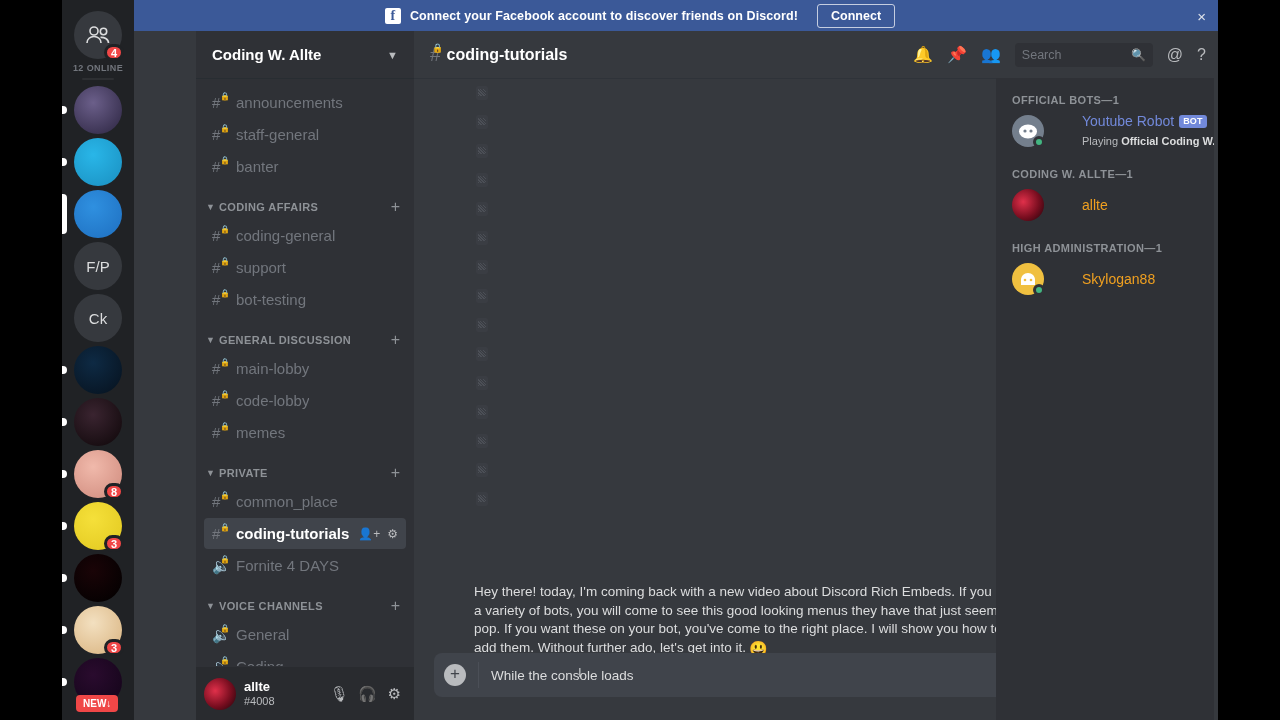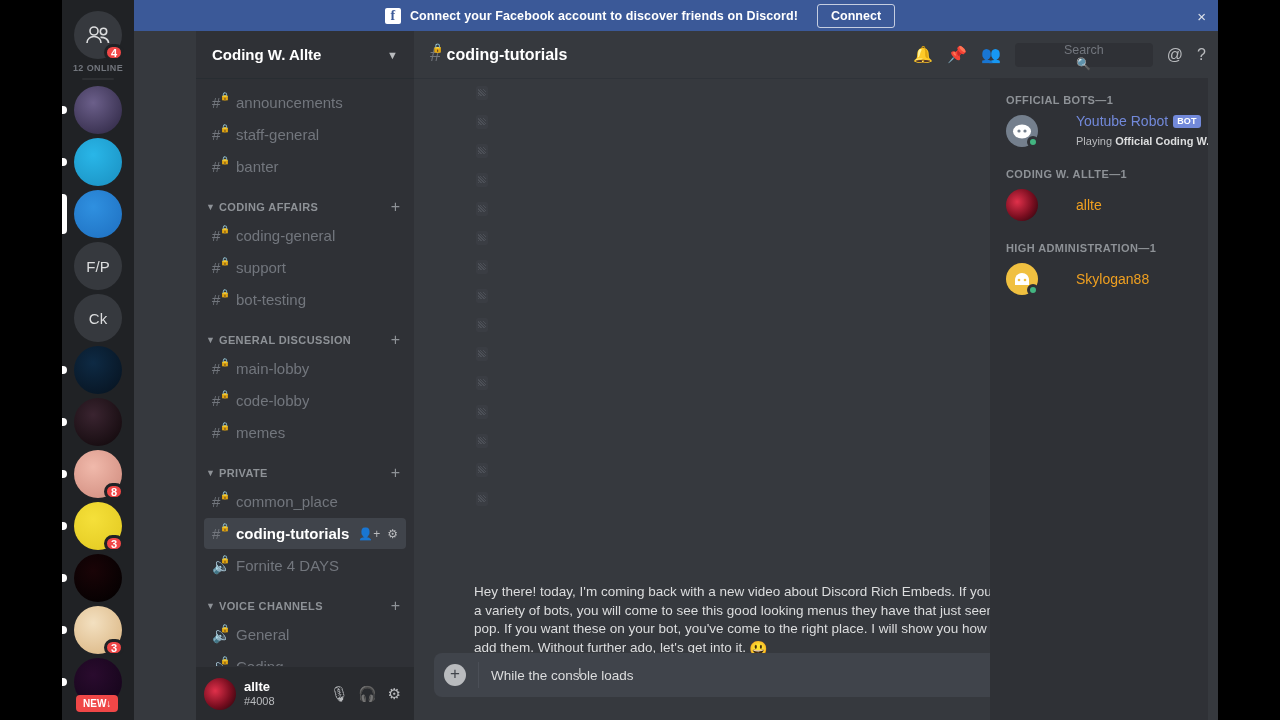--- a/index.html
+++ b/index.html
@@ -171,28 +171,27 @@
   
   .head-right {
     position: absolute; right: 0; top: 31px; height: 47px; display: flex; align-items: center;
     gap: 14px; padding-right: 12px; z-index: 6;
   }
   .hicon { color: #b9bbbe; font-size: 16px; cursor: pointer; display:flex; align-items:center; }
   .search-box {
     width: 138px; height: 24px; background: #2f3136; border-radius: 4px;
     display: flex; align-items: center; justify-content: space-between; padding: 0 7px;
     cursor: pointer;
-    flex-direction: column;
   }
   .search-ph { color: #72767d; font-size: 12.5px; }
   .search-mag { color: #72767d; font-size: 12px; }
 
   
   .members {
-    position: absolute; right: 10px; top: 78px; width: 218px; height: 642px;
+    position: absolute; right: 4px; top: 78px; width: 218px; height: 642px;
     background: #2f3136; padding: 16px 0 0 0; overflow: hidden;
   }
   .mem-cat {
     color: #8e9297; font-size: 11px; font-weight: bold; letter-spacing: .4px;
     padding: 16px 8px 4px 16px;
   }
   .mem-cat:first-child { padding-top: 0; }
   .mem {
     display: flex; align-items: center; gap: 10px; height: 42px; margin: 0 8px;
     padding: 0 8px; border-radius: 4px; cursor: pointer;

